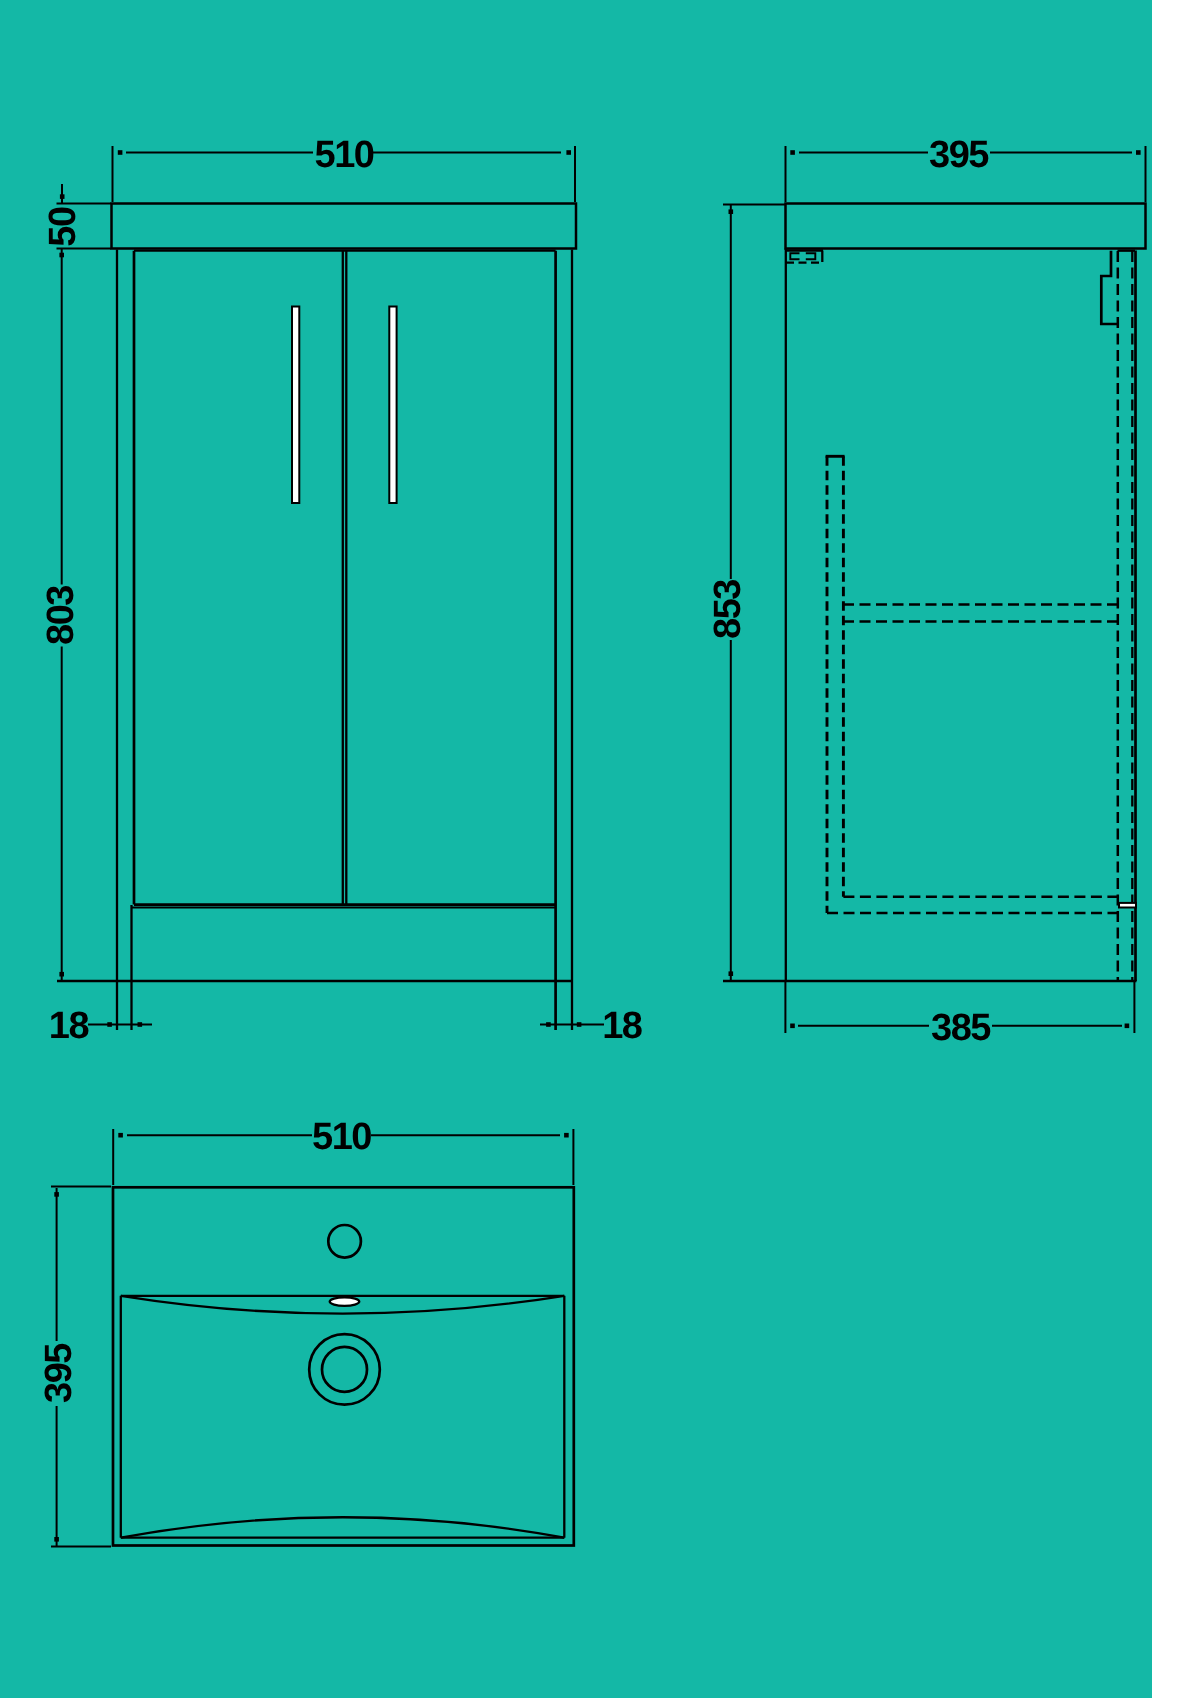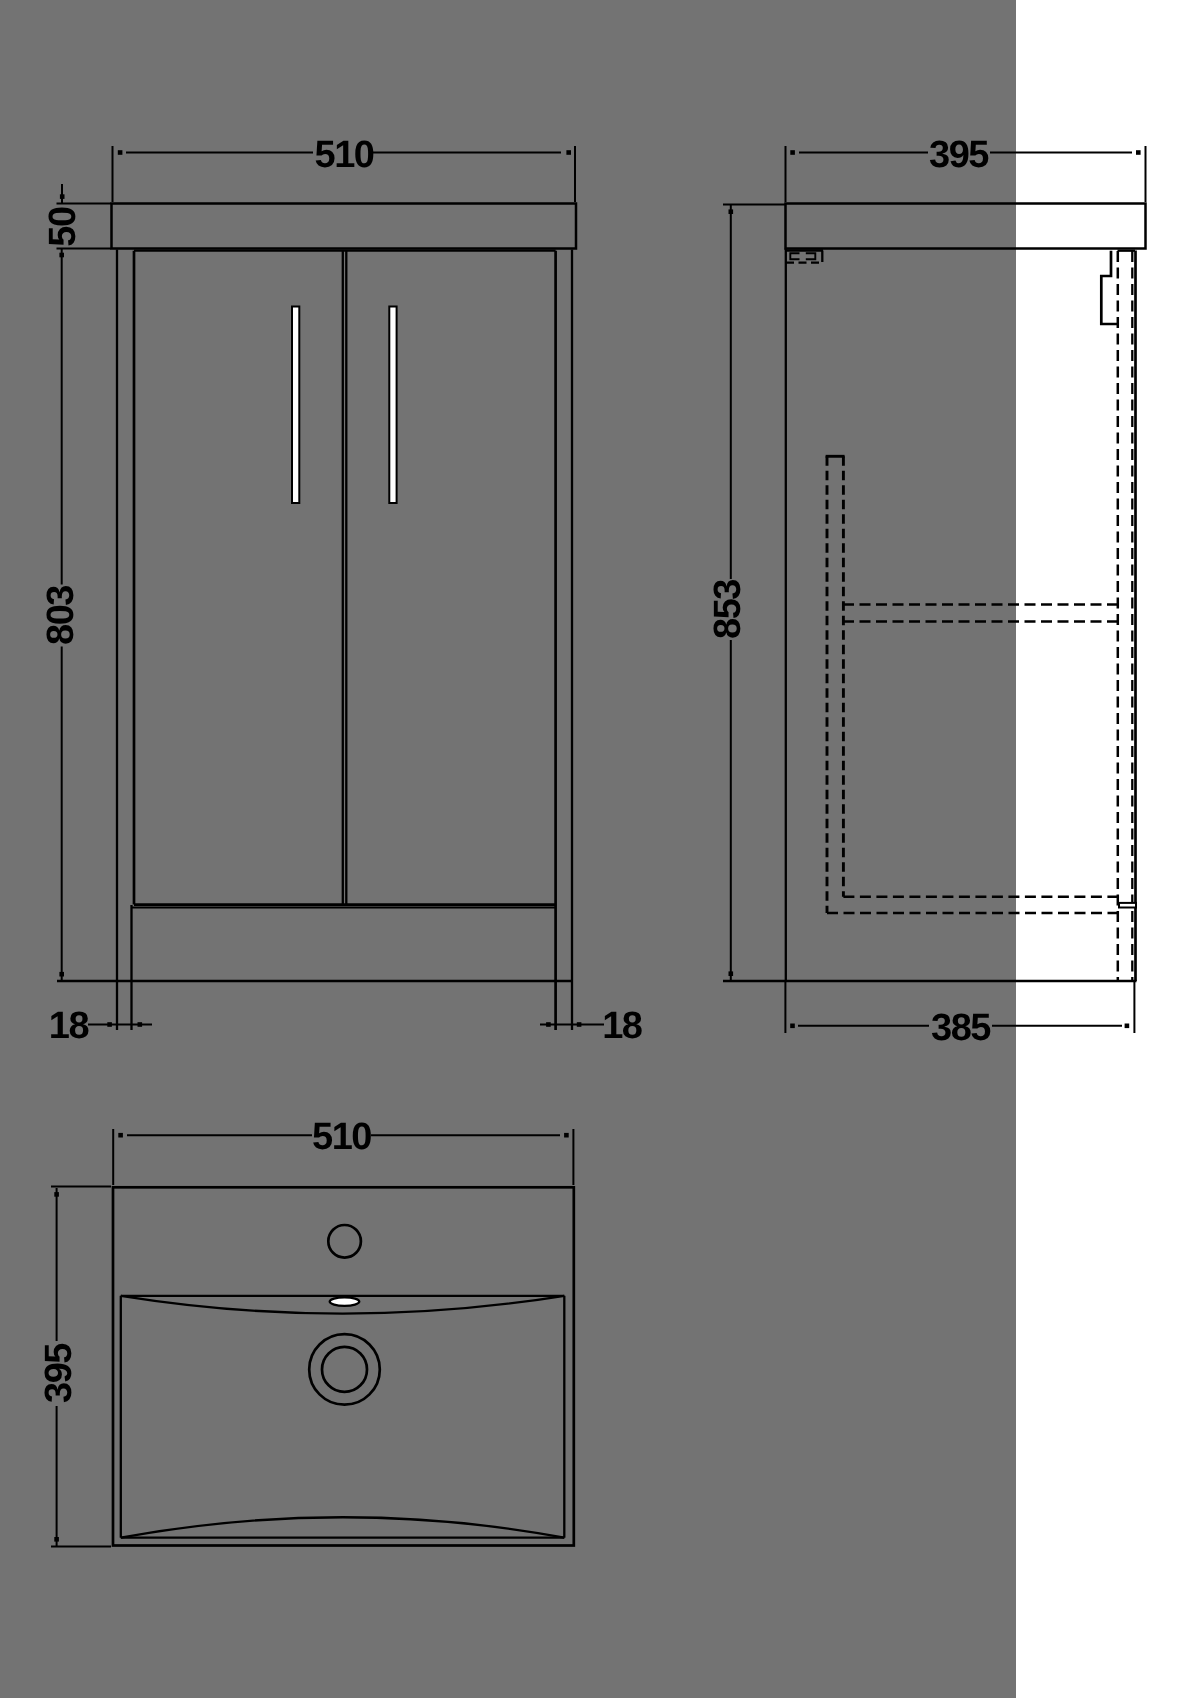--- a/index.html
+++ b/index.html
@@ -1,16 +1,16 @@
 <!DOCTYPE html>
 <html><head>
 <meta charset="utf-8">
 <style>
   html,body{margin:0;padding:0;background:#ffffff;}
-  .page{width:1016px;height:1698px;position:relative;background:#737373;will-change:transform;}
+  .page{width:1152px;height:1698px;position:relative;background:#14b8a6;will-change:transform;}
   text{text-rendering:geometricPrecision;-webkit-font-smoothing:antialiased;font-family:"Liberation Sans",sans-serif;font-weight:bold;font-size:38px;fill:#000;letter-spacing:-1.5px;}
 </style>
 </head>
 <body>
 <div class="page">
 <svg width="1200" height="1698" viewBox="0 0 1200 1698" text-rendering="geometricPrecision">
 <g stroke-linecap="butt" fill="none">
 
 <g>
   <line x1="112.5" y1="146" x2="112.5" y2="202" stroke="#000" stroke-width="2.0"></line>

